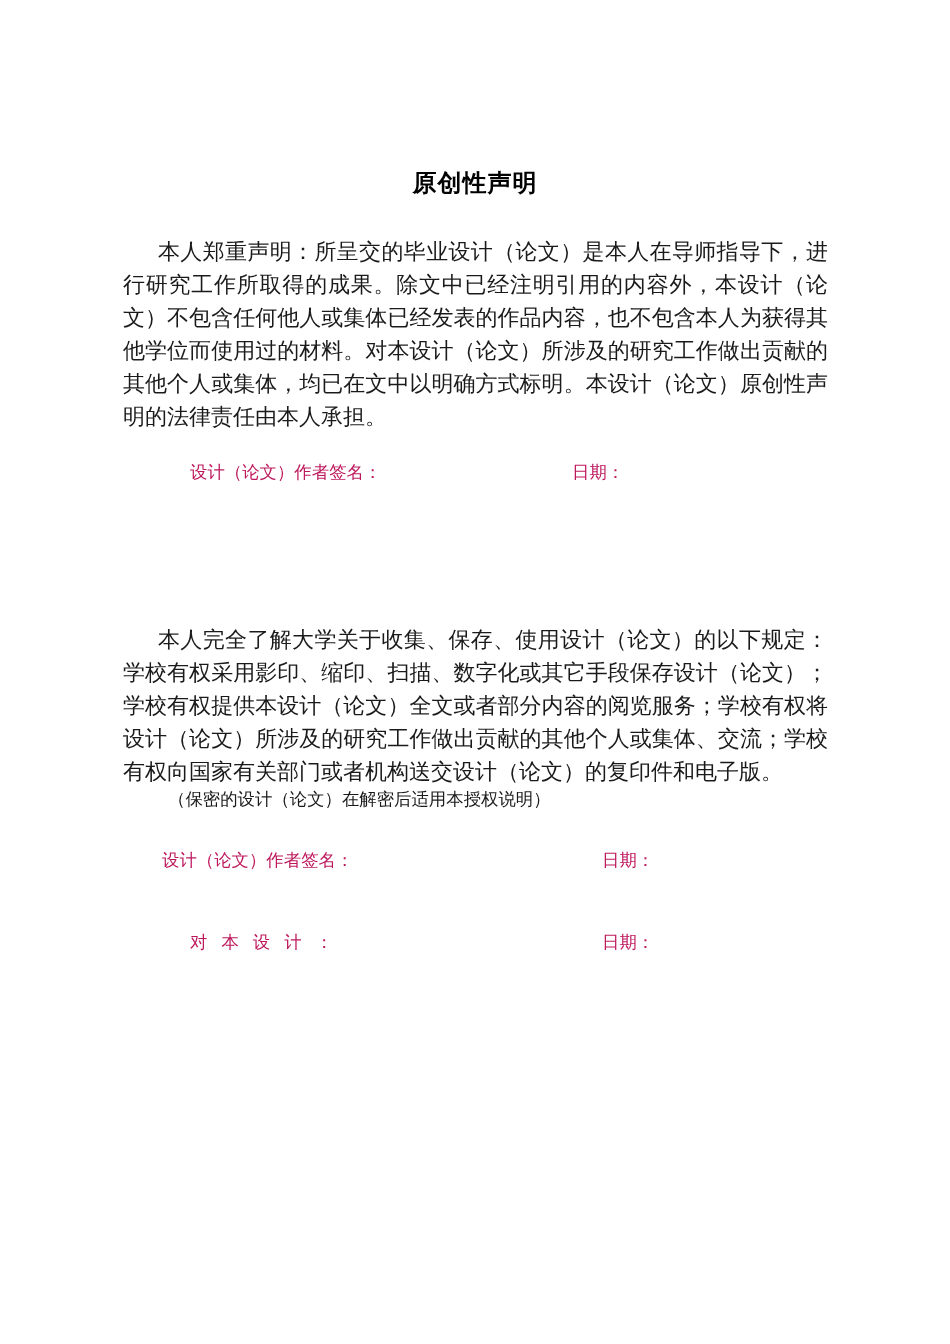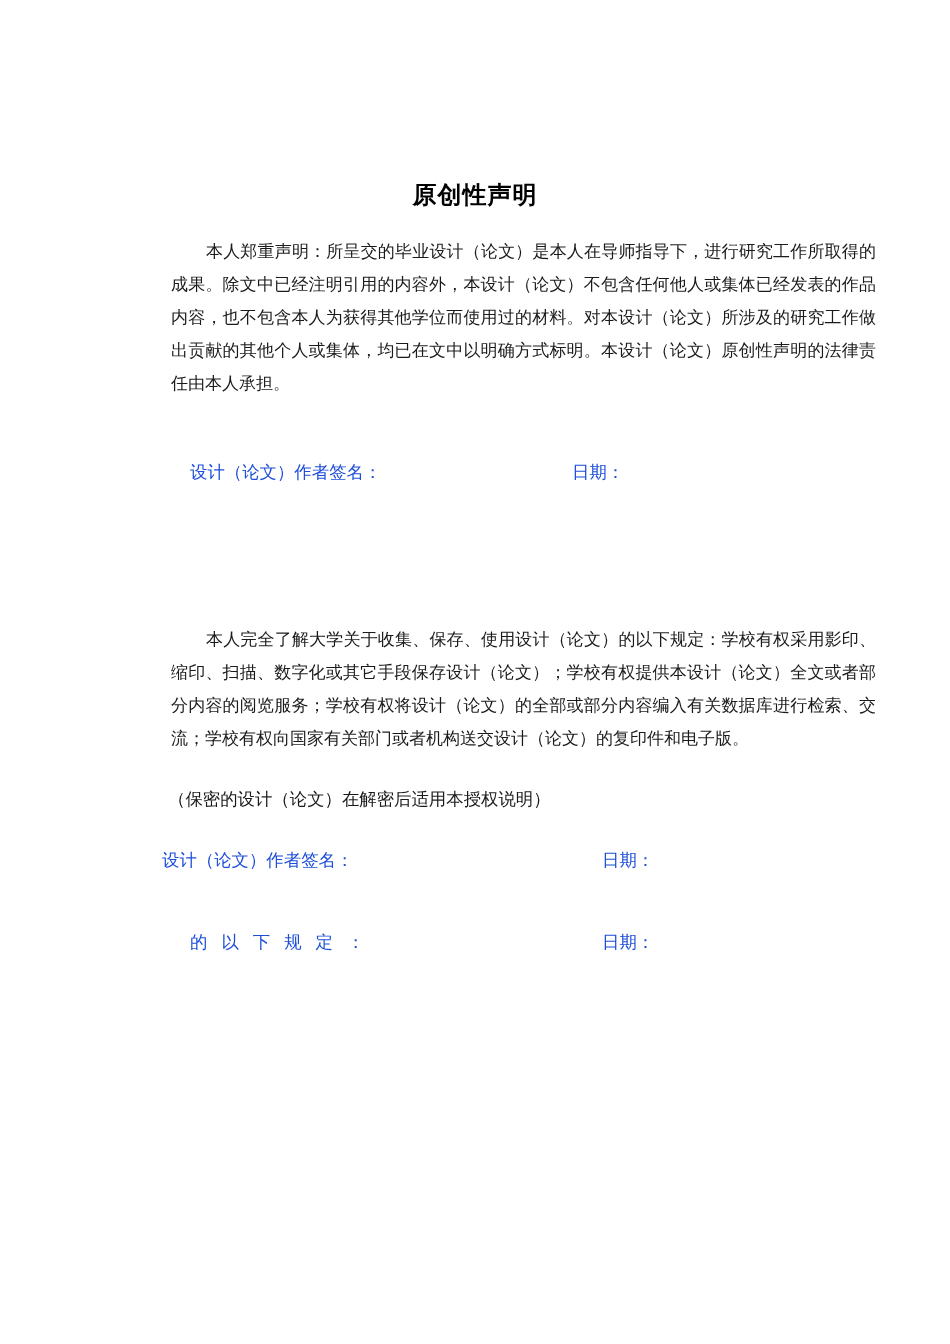--- a/index.html
+++ b/index.html
@@ -27,49 +27,48 @@
       left: 0;
       width: 950px;
       text-align: center;
       font-family: "DejaVu Sans", "Liberation Sans", sans-serif;
       font-weight: bold;
       font-size: 24px;
       letter-spacing: 1px;
       color: #000;
       line-height: 30px;
     }
-    .title-1 { top: 180px; }
+    .title-1 { top: 168px; }
     .title-2 { top: 552px; }
     .para {
       position: absolute;
       left: 123px;
       width: 705px;
-      font-size: 17px;
+      font-size: 22px;
       line-height: 33px;
       text-align: justify;
       text-justify: inter-character;
       text-indent: 35px;
       color: #1a1a1a;
-      margin-left: 48px;
     }
     .para-1 { top: 235px; }
     .para-2 { top: 623px; }
     .note {
       position: absolute;
       left: 168px;
       top: 785px;
       font-size: 17.4px;
       line-height: 28px;
       color: #1a1a1a;
     }
     .sig-label, .sig-date {
       position: absolute;
       font-size: 17.4px;
       line-height: 24px;
-      color: #1d4ed8;
+      color: #be185d;
       white-space: pre;
     }
     .sig1-label { left: 190px; top: 460px; }
     .sig1-date  { left: 572px; top: 460px; }
     .sig2-label { left: 162px; top: 848px; }
     .sig2-date  { left: 602px; top: 848px; }
     .sig3-label { left: 190px; top: 930px; letter-spacing: 14px; }
     .sig3-date  { left: 602px; top: 930px; }
   </style>
 </head>
@@ -78,23 +77,23 @@
 <div class="page">
 
   <div class="title title-1">原创性声明</div>
 
   <div class="para para-1">本人郑重声明：所呈交的毕业设计（论文）是本人在导师指导下，进行研究工作所取得的成果。除文中已经注明引用的内容外，本设计（论文）不包含任何他人或集体已经发表的作品内容，也不包含本人为获得其他学位而使用过的材料。对本设计（论文）所涉及的研究工作做出贡献的其他个人或集体，均已在文中以明确方式标明。本设计（论文）原创性声明的法律责任由本人承担。</div>
 
   <div class="sig-label sig1-label">设计（论文）作者签名：</div>
   <div class="sig-date sig1-date">日期：</div>
 
 
-  <div class="para para-2">本人完全了解大学关于收集、保存、使用设计（论文）的以下规定：学校有权采用影印、缩印、扫描、数字化或其它手段保存设计（论文）；学校有权提供本设计（论文）全文或者部分内容的阅览服务；学校有权将设计（论文）的全部或部分内容编入有关数据库进行检索、交流；学校有权向国家有关部门或者机构送交设计（论文）的复印件和电子版。</div>
+  <div class="para para-2">本人完全了解大学关于收集、保存、使用设计（论文）的以下规定：学校有权采用影印、缩印、扫描、数字化或其它手段保存设计（论文）；学校有权提供本设计（论文）全文或者部分内容的阅览服务；学校有权将设计（论文）所涉及的研究工作做出贡献的其他个人或集体、交流；学校有权向国家有关部门或者机构送交设计（论文）的复印件和电子版。</div>
 
   <div class="note">（保密的设计（论文）在解密后适用本授权说明）</div>
 
   <div class="sig-label sig2-label">设计（论文）作者签名：</div>
   <div class="sig-date sig2-date">日期：</div>
 
-  <div class="sig-label sig3-label">的以下规定：</div>
+  <div class="sig-label sig3-label">对本设计：</div>
   <div class="sig-date sig3-date">日期：</div>
 
 </div>
 
 </body></html>

